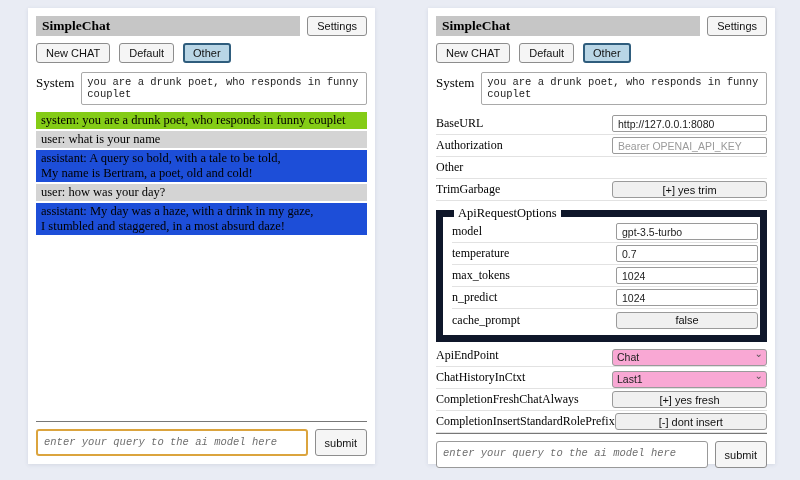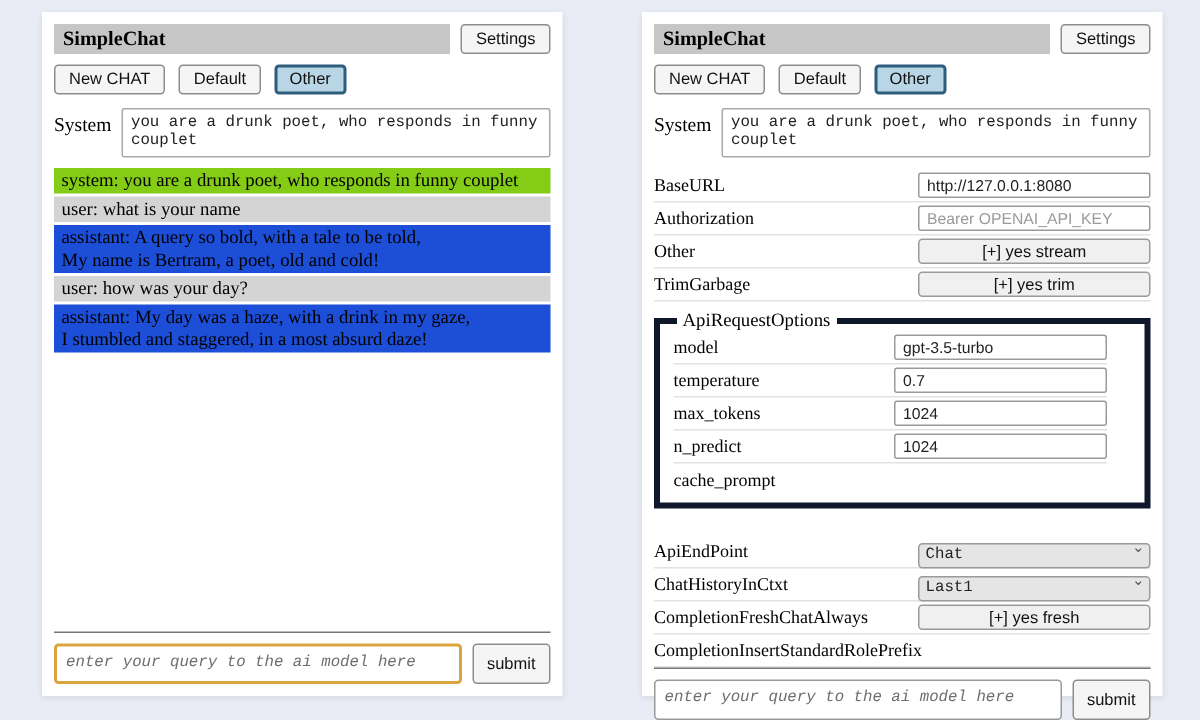--- a/index.html
+++ b/index.html
@@ -107,38 +107,38 @@
   .ctl-btn {
     width: 155px; height: 17px;
     padding: 0; border-radius: 3px;
     border: 1px solid #9a9a9a;
     background: #f0f0f0;
     text-align: center;
   }
   .select-wrap { position: relative; width: 155px; height: 17px; }
   .ctl-select {
     width: 100%; height: 17px;
-    font-family: Liberation Mono, monospace;
+    font-family: Liberation Sans, sans-serif;
     font-size: 10.5px; color: #222;
     border: 1px solid #9a9a9a; border-radius: 3px;
-    background: #e5e5e5;
+    background: #f9a8d4;
     padding: 0 16px 0 4px;
     -webkit-appearance: none; appearance: none;
     outline: none;
   }
   .chevron {
     position: absolute; right: 4px; top: 1px;
     font-size: 10px; color: #555;
     pointer-events: none;
     font-family: "DejaVu Sans", sans-serif;
   }
   fieldset.api-opts {
-    border: 4px solid #0f172a;
-    margin: 5px 0 18px 0;
-    padding: 0 25px 4px 9px;
+    border: 7px solid #0f172a;
+    margin: 5px 0 3px 0;
+    padding: 0 2px 4px 9px;
   }
   fieldset.api-opts legend { font-size: 12.5px; padding: 0 4px; margin-left: 2px; }
   fieldset.api-opts .ctl-input, fieldset.api-opts .ctl-btn, fieldset.api-opts .select-wrap { width: 142px; }
 </style>
 </head>
 <body>
 
 <div class="card card-left">
   <div class="header-row">
     <div class="titlebar">SimpleChat</div>
@@ -188,21 +188,20 @@
     <div class="srow">
       <span class="slabel">BaseURL</span>
       <input type="text" class="ctl-input" value="http://127.0.0.1:8080" style="">
     </div>
     <div class="srow">
       <span class="slabel">Authorization</span>
       <input type="text" class="ctl-input" placeholder="Bearer OPENAI_API_KEY" style="">
     </div>
     <div class="srow">
       <span class="slabel">Other</span>
-      <button class="btn ctl-btn">[+] yes stream</button>
     </div>
     <div class="srow">
       <span class="slabel">TrimGarbage</span>
       <button class="btn ctl-btn">[+] yes trim</button>
     </div>
 
     <fieldset class="api-opts">
       <legend>ApiRequestOptions</legend>
       <div class="srow">
         <span class="slabel">model</span>
@@ -215,20 +214,21 @@
       <div class="srow">
         <span class="slabel">max_tokens</span>
         <input type="text" class="ctl-input" value="1024" style="">
       </div>
       <div class="srow">
         <span class="slabel">n_predict</span>
         <input type="text" class="ctl-input" value="1024" style="">
       </div>
       <div class="srow" style="border-bottom:none;">
         <span class="slabel">cache_prompt</span>
+        <button class="btn ctl-btn">false</button>
       </div>
     </fieldset>
 
     <div class="srow">
       <span class="slabel">ApiEndPoint</span>
       <span class="select-wrap">
         <select class="ctl-select">
           <option>Chat</option>
         </select>
         <span class="chevron">⌄</span>
@@ -242,20 +242,21 @@
         </select>
         <span class="chevron">⌄</span>
       </span>
     </div>
     <div class="srow">
       <span class="slabel">CompletionFreshChatAlways</span>
       <button class="btn ctl-btn">[+] yes fresh</button>
     </div>
     <div class="srow">
       <span class="slabel">CompletionInsertStandardRolePrefix</span>
+      <button class="btn ctl-btn">[-] dont insert</button>
     </div>
   </div>
 
   <div class="spacer"></div>
   <div class="query-row">
     <textarea class="query-input" spellcheck="false" placeholder="enter your query to the ai model here" style=""></textarea>
     <button class="btn submit-btn">submit</button>
   </div>
 </div>
 

